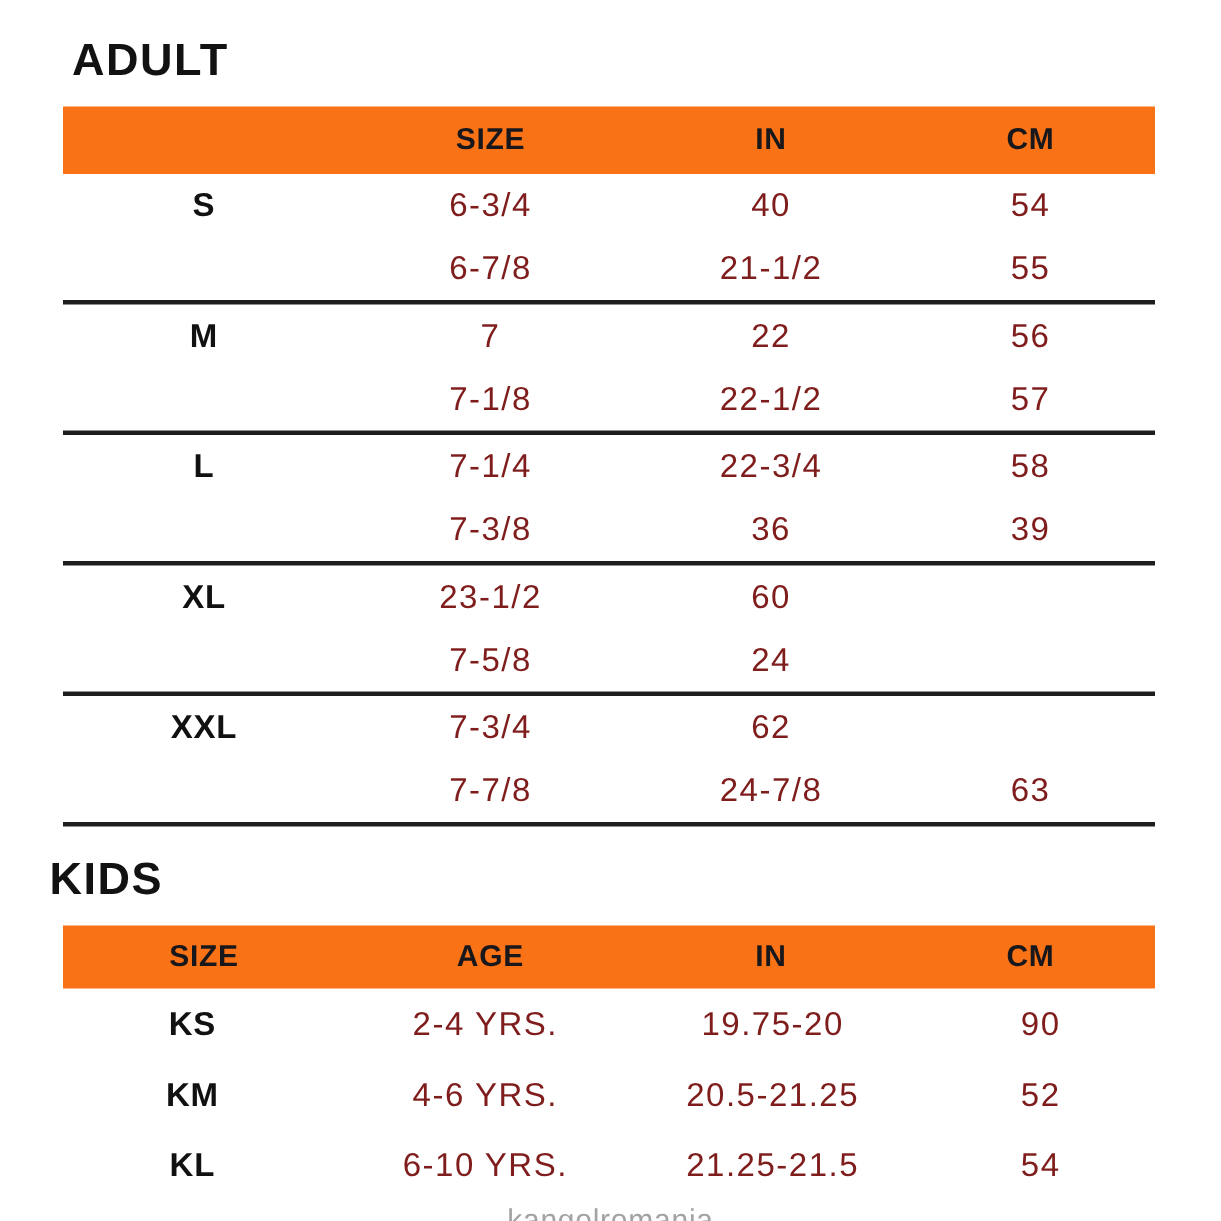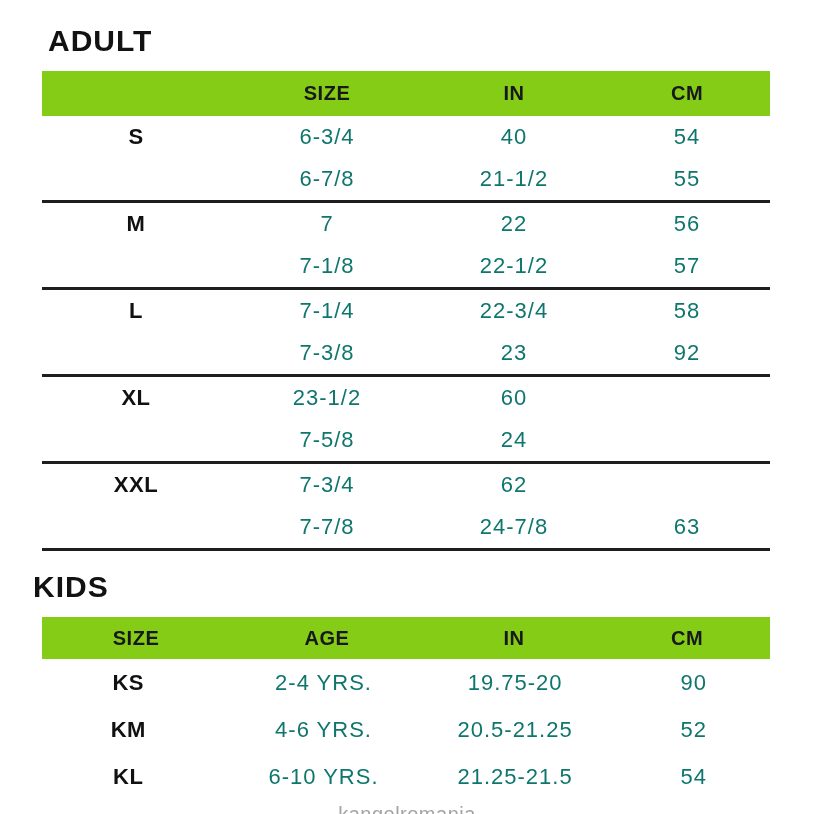--- a/index.html
+++ b/index.html
@@ -30,36 +30,36 @@
 
   .grid-row {
     display: grid;
     grid-template-columns: 188fr 194fr 180fr 166fr;
     align-items: center;
     text-align: center;
   }
 
   .thead {
     height: 45px;
-    background: #84cc16;
+    background: #f97316;
     font-weight: 800;
     font-size: 20px;
     letter-spacing: 0.5px;
     color: #17171c;
   }
   .kids-table .thead { height: 42px; }
 
   .vrow { height: 42px; }
   .kids-table .vrow { height: 47px; gap: 20px; }
 
   .val {
     font-size: 22px;
     font-weight: 300;
     letter-spacing: 1px;
-    color: #0f766e;
+    color: #7f1d1d;
   }
   .rowlabel {
     font-size: 22px;
     font-weight: 800;
     letter-spacing: 0.5px;
     color: #111111;
   }
 
   .group { border-bottom: 3px solid #1e1e1e; }
 
@@ -121,22 +121,22 @@
     <div class="group">
       <div class="grid-row vrow">
         <div class="rowlabel">L</div>
         <div class="val">7-1/4</div>
         <div class="val">22-3/4</div>
         <div class="val">58</div>
       </div>
       <div class="grid-row vrow">
         <div></div>
         <div class="val">7-3/8</div>
-        <div class="val">23</div>
-        <div class="val">92</div>
+        <div class="val">36</div>
+        <div class="val">39</div>
       </div>
     </div>
 
     <div class="group">
       <div class="grid-row vrow">
         <div class="rowlabel">XL</div>
         <div class="val">23-1/2</div>
         <div class="val">60</div>
       </div>
       <div class="grid-row vrow">

